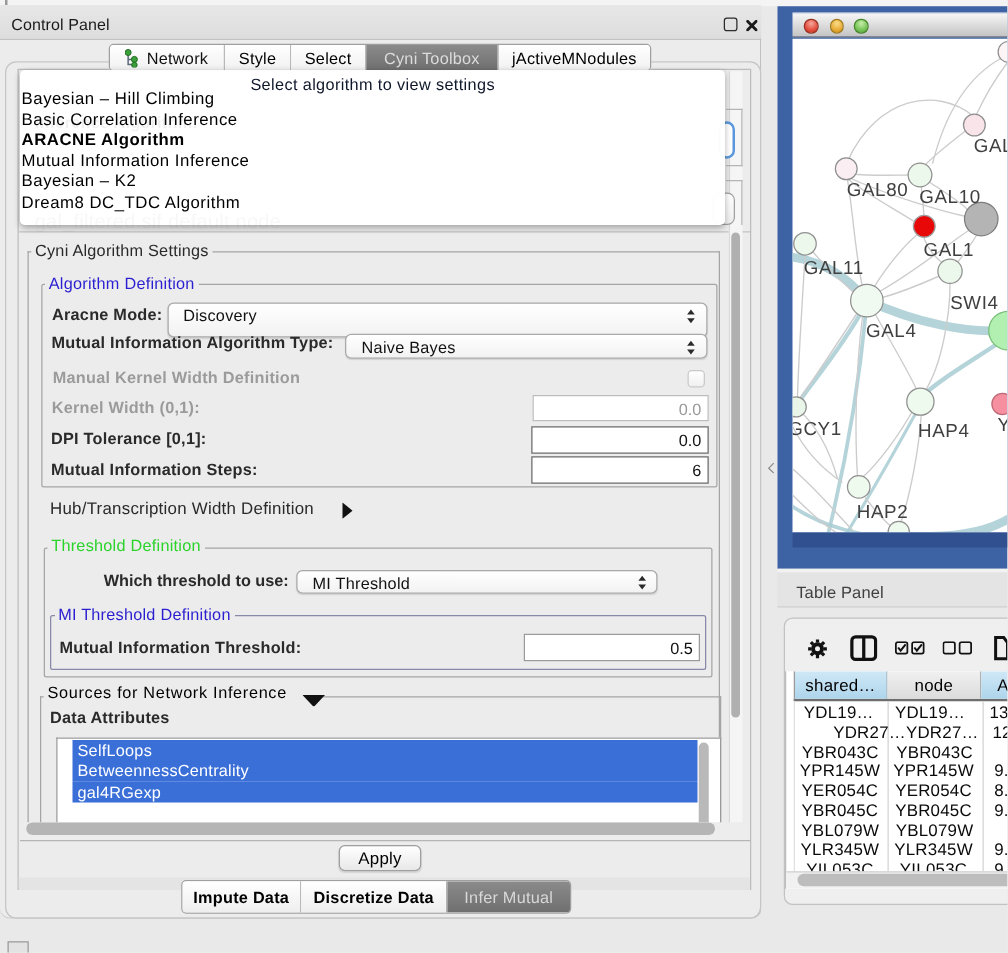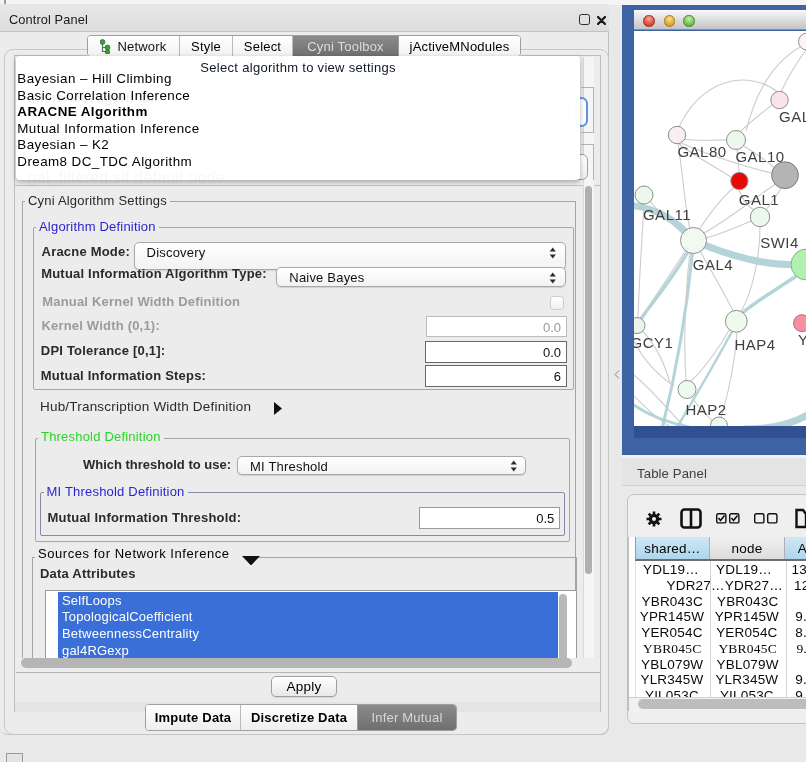--- a/index.html
+++ b/index.html
@@ -122,21 +122,20 @@
     <div class="grplbl" style="left:35px;top:541.8px;padding-right:28px;letter-spacing:0.55px;">Sources for Network Inference</div>
     <svg class="abs" style="left:242px;top:551.5px;" width="18" height="9.5" viewBox="0 0 18 9.5">
         <path d="M0 0 L18 0 L9 9.5 Z" fill="#111"></path>
       </svg>
 
     <div class="lbl b abs" style="left:40px;top:561.5px;">Data Attributes</div>
 
     <div class="abs" style="left:45px;top:586px;width:532px;height:67.5px;background:#fff;border:1px solid #9a9a9a;border-bottom:none;overflow:hidden;">
       <div style="position:absolute;left:0.5px;top:0.5px;width:500px;margin-left:11px;">
         <div style="height:16.7px;background:#3a6fd8;color:#fff;font-size:13px;letter-spacing:0.2px;padding:1px 0 0 4.5px;">SelfLoops</div>
-        <div style="height:16.7px;background:#3a6fd8;color:#fff;font-size:13px;letter-spacing:0.2px;padding:1px 0 0 4.5px;">TopologicalCoefficient</div>
         <div style="height:16.7px;background:#3a6fd8;color:#fff;font-size:13px;letter-spacing:0.2px;padding:1px 0 0 4.5px;">BetweennessCentrality</div>
         <div style="height:17.3px;background:#3a6fd8;color:#fff;font-size:13px;letter-spacing:0.2px;padding:1px 0 0 4.5px;">gal4RGexp</div>
       </div>
       <div style="position:absolute;right:9px;top:3px;width:8px;height:72px;background:#b9b9b9;border-radius:4px;"></div>
     </div>
 
     <div class="abs" style="left:16px;top:654px;width:584px;height:14.5px;background:#ededed;border-bottom:1px solid #b5b5b5;"></div>
     <div class="abs" style="left:21.3px;top:654.3px;width:551px;height:10px;background:#b5b5b5;border-radius:5px;"></div>
 
     <div class="abs" style="left:271px;top:672px;width:66px;height:21px;border:1px solid #9f9f9f;border-radius:5px;background:linear-gradient(#ffffff,#e8e8e8);text-align:center;font-size:13.5px;letter-spacing:0.2px;padding-top:2px;box-shadow:0 1px 1px rgba(0,0,0,0.1);">Apply</div>
@@ -326,21 +325,21 @@
       <div style="display:flex;">
           <div style="width:75.4px;text-align:center;">YPR145W</div>
           <div style="width:75.5px;text-align:center;">YPR145W</div>
           <div style="flex:1;padding-left:11px;">9.</div>
         </div>
       <div style="display:flex;">
           <div style="width:75.4px;text-align:center;">YER054C</div>
           <div style="width:75.5px;text-align:center;">YER054C</div>
           <div style="flex:1;padding-left:11px;">8.</div>
         </div>
-      <div style="display:flex;font-family:Liberation Serif, serif;">
+      <div style="display:flex;">
           <div style="width:75.4px;text-align:center;">YBR045C</div>
           <div style="width:75.5px;text-align:center;">YBR045C</div>
           <div style="flex:1;padding-left:11px;">9.</div>
         </div>
       <div style="display:flex;">
           <div style="width:75.4px;text-align:center;">YBL079W</div>
           <div style="width:75.5px;text-align:center;">YBL079W</div>
           <div style="flex:1;padding-left:11px;"></div>
         </div>
       <div style="display:flex;">

